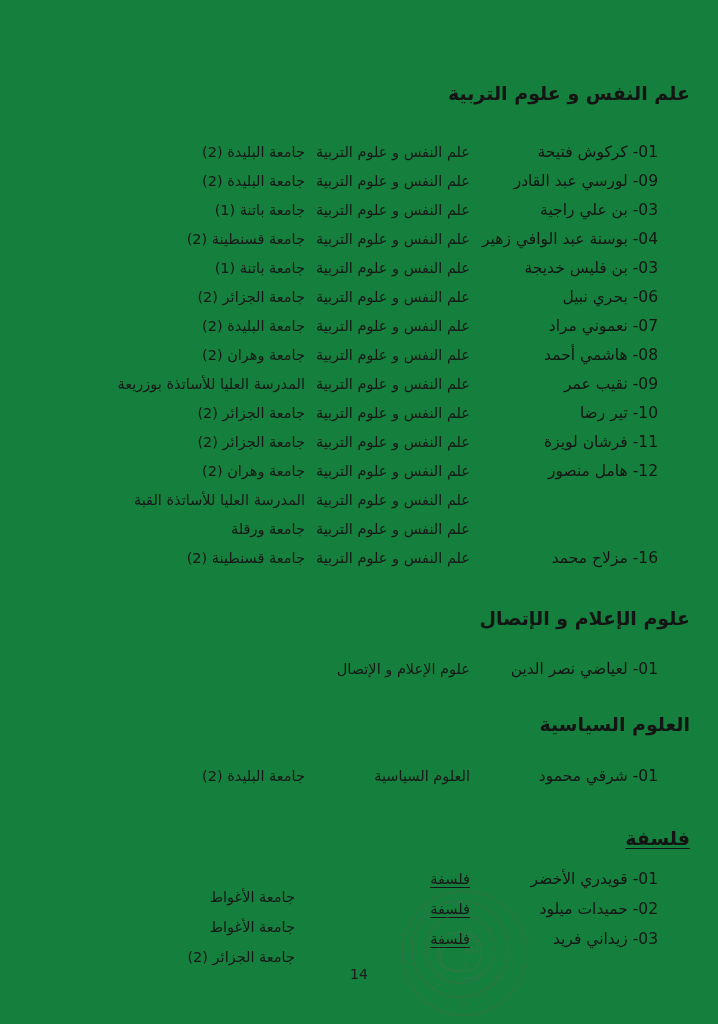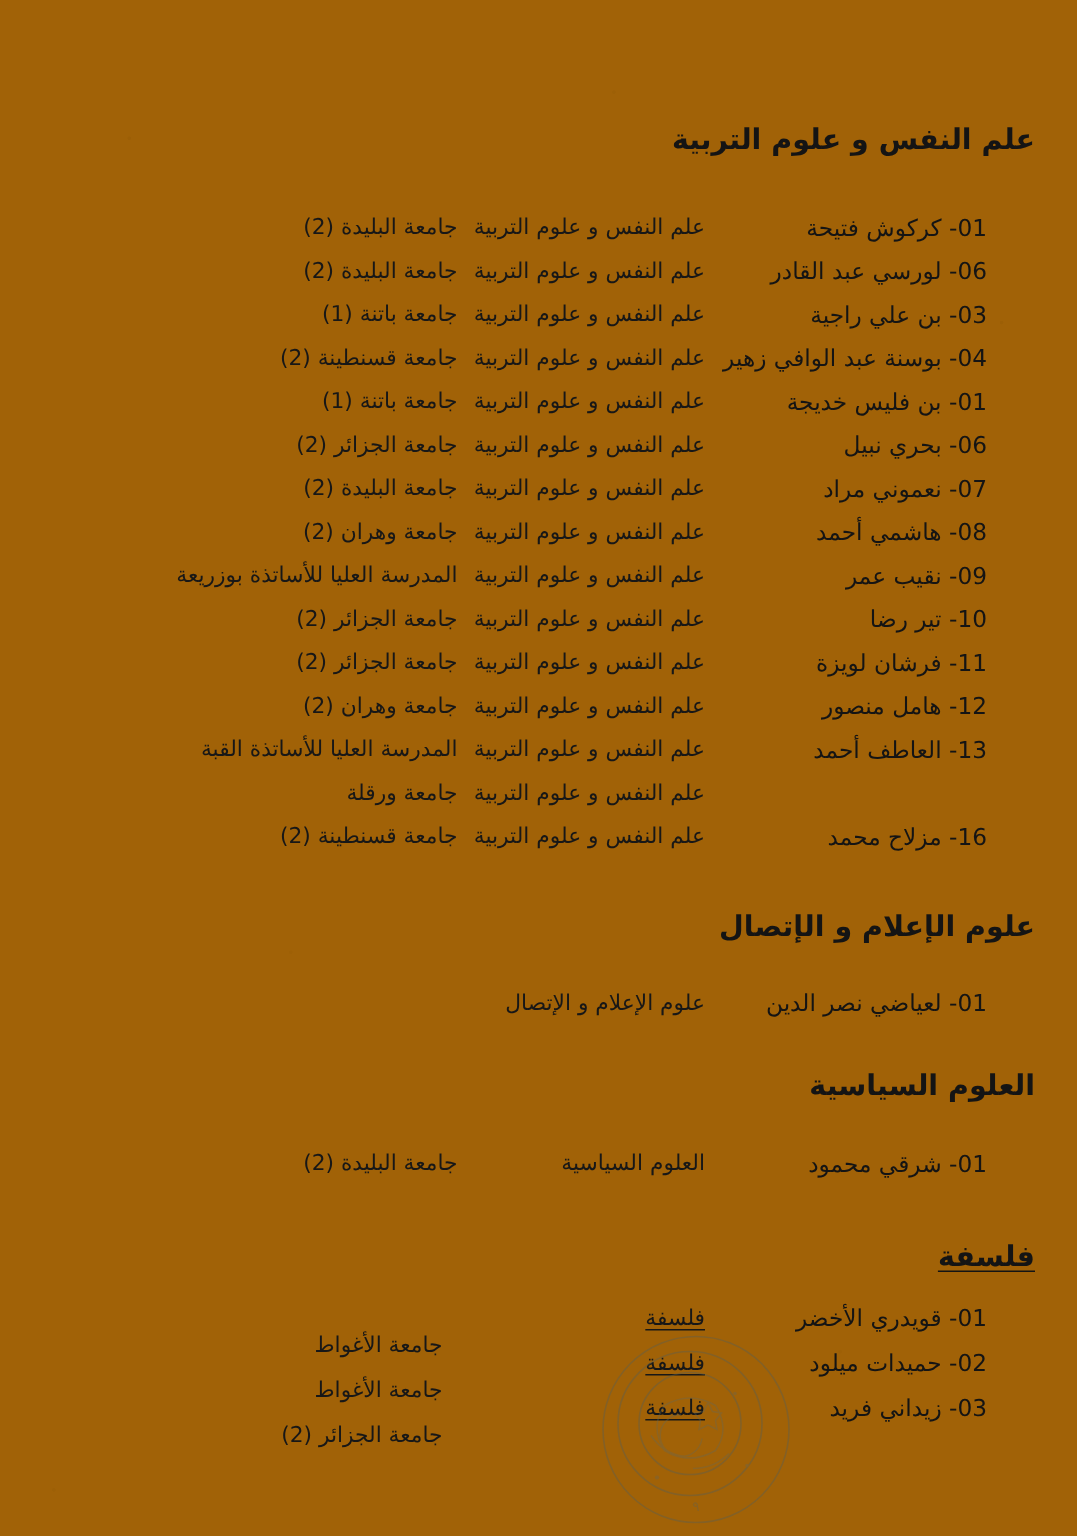--- a/index.html
+++ b/index.html
@@ -10,21 +10,21 @@
   }
   body {
     font-family: "DejaVu Sans", "Liberation Sans", sans-serif;
     color: #111111;
   }
   .page {
     position: relative;
     width: 718px;
     height: 1024px;
     margin: 0 auto;
-    background: #a16207;
+    background: #15803d;
     overflow: hidden;
     direction: rtl;
   }
   
   .scan-noise {
     position: absolute;
     inset: 0;
     pointer-events: none;
     opacity: .55;
     background:
@@ -139,36 +139,36 @@
 
   <div class="section-heading" id="sec-psych-heading">علم النفس و علوم التربية</div>
 
   <div class="rows" id="sec-psych-rows">
     <div class="row">
       <span class="c-name">01- كركوش فتيحة</span>
       <span class="c-field">علم النفس و علوم التربية</span>
       <span class="c-univ">جامعة البليدة (2)</span>
     </div>
     <div class="row">
-      <span class="c-name">06- لورسي عبد القادر</span>
+      <span class="c-name">09- لورسي عبد القادر</span>
       <span class="c-field">علم النفس و علوم التربية</span>
       <span class="c-univ">جامعة البليدة (2)</span>
     </div>
     <div class="row">
       <span class="c-name">03- بن علي راجية</span>
       <span class="c-field">علم النفس و علوم التربية</span>
       <span class="c-univ">جامعة باتنة (1)</span>
     </div>
     <div class="row">
       <span class="c-name">04- بوسنة عبد الوافي زهير</span>
       <span class="c-field">علم النفس و علوم التربية</span>
       <span class="c-univ">جامعة قسنطينة (2)</span>
     </div>
     <div class="row">
-      <span class="c-name">01- بن فليس خديجة</span>
+      <span class="c-name">03- بن فليس خديجة</span>
       <span class="c-field">علم النفس و علوم التربية</span>
       <span class="c-univ">جامعة باتنة (1)</span>
     </div>
     <div class="row">
       <span class="c-name">06- بحري نبيل</span>
       <span class="c-field">علم النفس و علوم التربية</span>
       <span class="c-univ">جامعة الجزائر (2)</span>
     </div>
     <div class="row">
       <span class="c-name">07- نعموني مراد</span>
@@ -194,21 +194,20 @@
       <span class="c-name">11- فرشان لويزة</span>
       <span class="c-field">علم النفس و علوم التربية</span>
       <span class="c-univ">جامعة الجزائر (2)</span>
     </div>
     <div class="row">
       <span class="c-name">12- هامل منصور</span>
       <span class="c-field">علم النفس و علوم التربية</span>
       <span class="c-univ">جامعة وهران (2)</span>
     </div>
     <div class="row">
-      <span class="c-name">13- العاطف أحمد</span>
       <span class="c-field">علم النفس و علوم التربية</span>
       <span class="c-univ">المدرسة العليا للأساتذة القبة</span>
     </div>
     <div class="row">
       <span class="c-field">علم النفس و علوم التربية</span>
       <span class="c-univ">جامعة ورقلة</span>
     </div>
     <div class="row">
       <span class="c-name">16- مزلاح محمد</span>
       <span class="c-field">علم النفس و علوم التربية</span>
@@ -271,14 +270,15 @@
       </g>
       <g fill="#61665a" opacity=".8">
         <circle cx="40" cy="100" r="1.4"></circle>
         <circle cx="92" cy="44" r="1.2"></circle>
         <circle cx="100" cy="92" r="1.2"></circle>
       </g>
       <text x="66" y="122" font-size="9" fill="#5d6255" text-anchor="middle" font-family="'DejaVu Sans', sans-serif" opacity=".9">٩</text>
     </svg>
   </div>
 
+  <div class="page-number">14</div>
 
 </div>
 
 </body></html>

